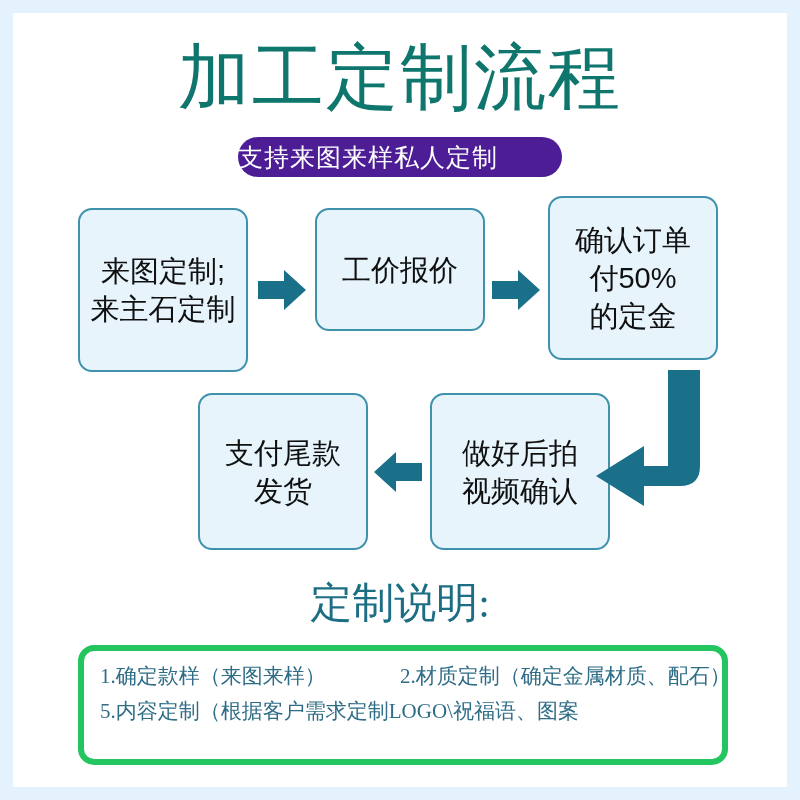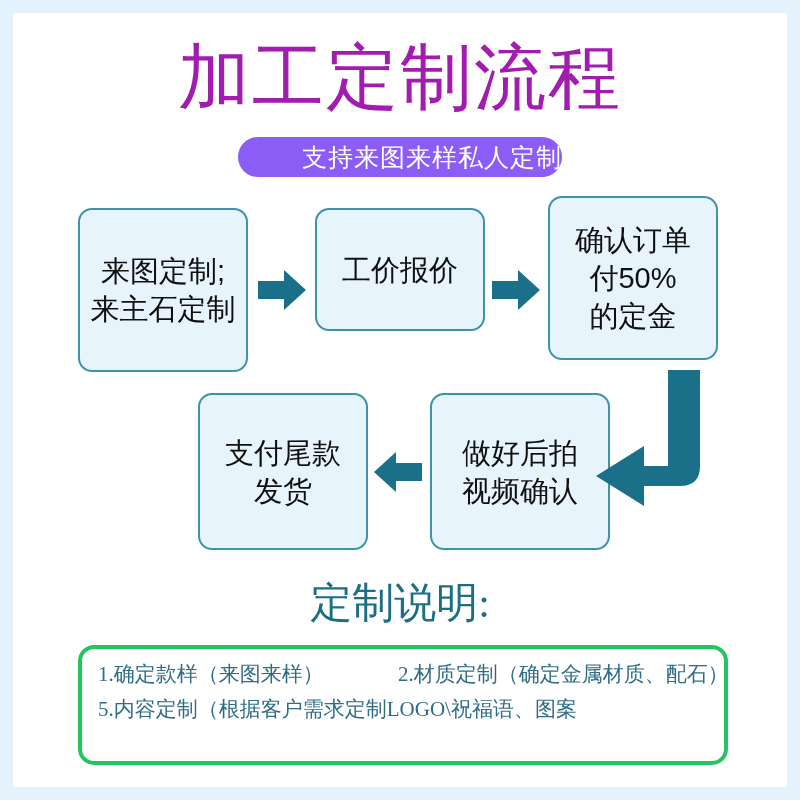--- a/index.html
+++ b/index.html
@@ -28,38 +28,38 @@
   .title {
     position: absolute;
     left: 0;
     top: 38px;
     width: 800px;
     text-align: center;
     font-family: "Liberation Serif", "DejaVu Serif", serif;
     font-size: 72px;
     line-height: 80px;
     font-weight: 400;
-    color: #a21caf;
+    color: #0f766e;
     letter-spacing: 2px;
     white-space: nowrap;
   }
 
   
   .pill {
     position: absolute;
     left: 238px;
     top: 137px;
     width: 324px;
     height: 40px;
     border-radius: 20px;
-    background: #8b5cf6;
+    background: #4c1d95;
     color: #ffffff;
     font-size: 25px;
     line-height: 40px;
-    text-align: right;
+    text-align: left;
     letter-spacing: 1px;
     white-space: nowrap;
     box-sizing: border-box;
   }
 
   
   .fbox {
     position: absolute;
     background: #e7f4fc;
     border: 2px solid #3f92ac;
@@ -113,21 +113,21 @@
     white-space: nowrap;
   }
 
   
   .notes-box {
     position: absolute;
     left: 78px;
     top: 645px;
     width: 650px;
     height: 120px;
-    border: 4px solid #22c55e;
+    border: 6px solid #22c55e;
     border-radius: 16px;
     background: #ffffff;
     box-sizing: border-box;
     padding: 8px 16px 0 16px;
   }
   .note-row {
     display: flex;
     align-items: baseline;
     height: 35px;
     font-family: "Liberation Serif", "DejaVu Serif", serif;

